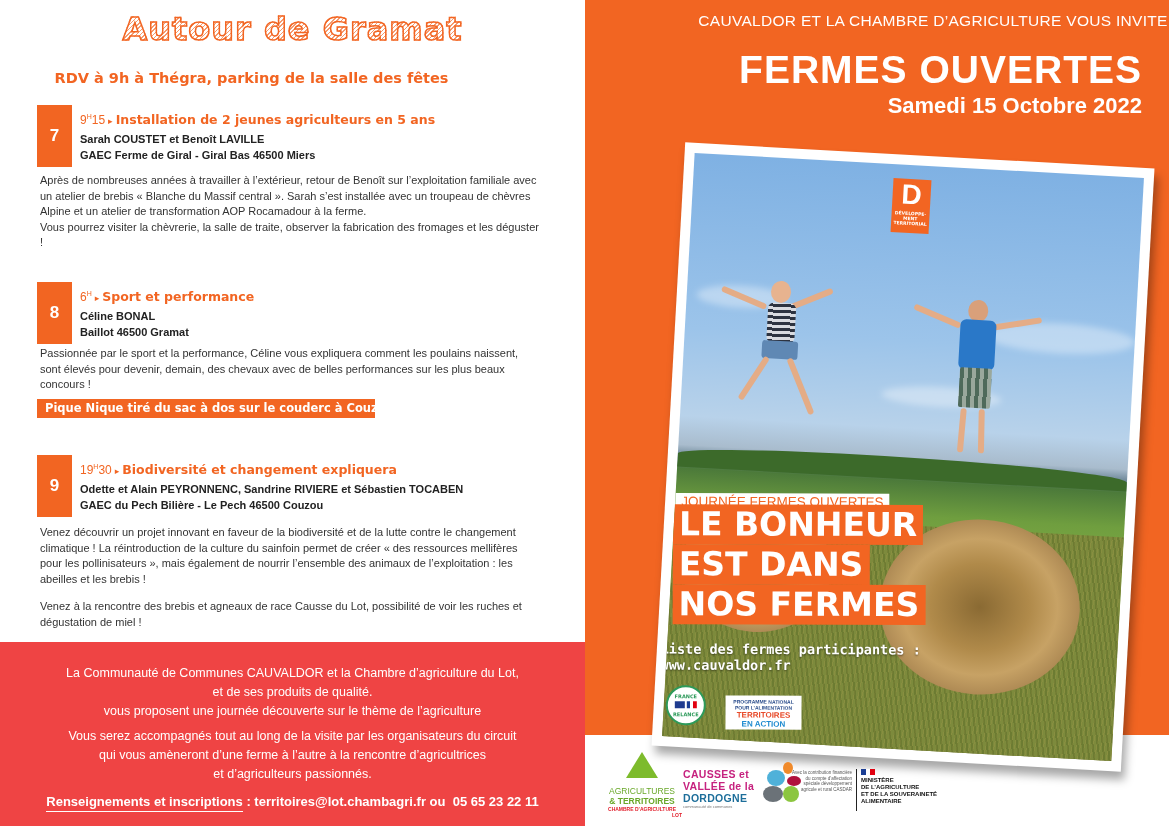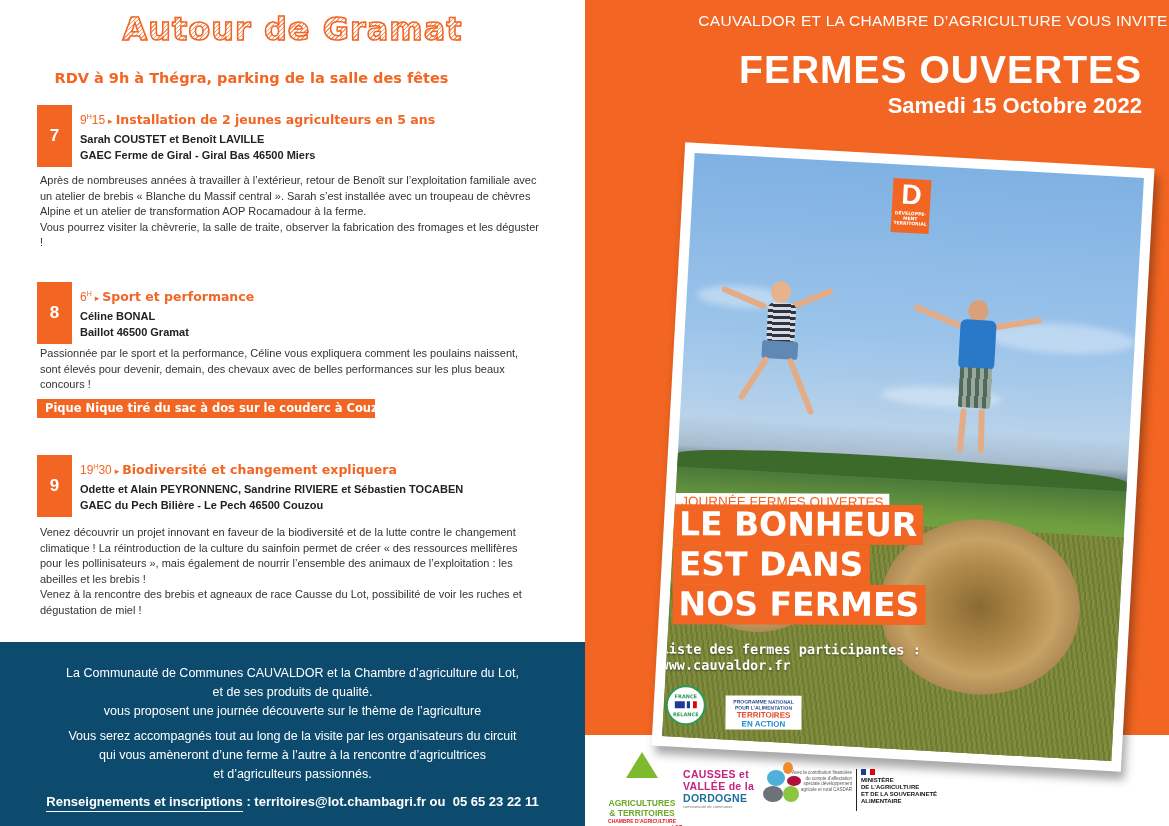--- a/index.html
+++ b/index.html
@@ -29,27 +29,27 @@
     color: #fff; font-family: "Liberation Sans", sans-serif; font-weight: bold; font-size: 17px;
     display: flex; align-items: center; justify-content: center;
   }
   .ev-head { position: absolute; left: 43px; top: 4px; white-space: nowrap; }
   .ev-time { color: #f26522; font-family: "Liberation Sans", sans-serif; font-size: 12px; }
   .ev-time sup { font-size: 7px; }
   .ev-arrow { color: #f26522; font-size: 9px; margin: 0 3px; }
   .ev-title { color: #f26522; font-weight: bold; font-size: 12.5px; font-family: "DejaVu Sans", sans-serif; }
   .ev-names { position: absolute; left: 43px; top: 26px; font-family: "Liberation Sans", sans-serif; font-weight: bold; font-size: 11px; line-height: 16px; color: #222; white-space: nowrap; }
   .ev-desc { position: absolute; left: 3px; font-family: "Liberation Sans", sans-serif; font-size: 11px; line-height: 15.5px; color: #333; width: 500px; }
-  .ev-desc p + p { margin-top: 0; }
+  .ev-desc p + p { margin-top: 12px; }
   .picnic {
     position: absolute; left: 37px; top: 399px; width: 338px; height: 19px; background: #f26522;
     color: #fff; font-weight: bold; font-size: 11.5px; line-height: 19px; padding-left: 8px; white-space: nowrap;
   }
   .left-footer {
-    position: absolute; left: 0; top: 642px; width: 585px; height: 184px; background: #0c4a6e;
+    position: absolute; left: 0; top: 642px; width: 585px; height: 184px; background: #ef4444;
     color: #fff; text-align: center; font-family: "Liberation Sans", sans-serif; font-size: 12.5px; line-height: 19px;
   }
   .lf-p1 { position: absolute; top: 22px; left: 0; width: 100%; }
   .lf-p2 { position: absolute; top: 85px; left: 0; width: 100%; }
   .lf-contact { position: absolute; top: 150px; left: 0; width: 100%; font-weight: bold; font-size: 13px; }
   .lf-contact .u { border-bottom: 1.5px solid #fff; padding-bottom: 2px; }
 
   
   .right { position: absolute; left: 585px; top: 0; width: 584px; height: 735px; background: #f26522; }
   .right-white { position: absolute; left: 585px; top: 735px; width: 584px; height: 91px; background: #fff; }
@@ -88,21 +88,21 @@
   .relance { position: absolute; left: 2px; top: 532px; width: 40px; height: 40px; border-radius: 50%; background: #fff; border: 2px solid #2d9a5a; font-size: 5px; color: #2d9a5a; font-weight: bold; text-align: center; line-height: 6px; padding-top: 6px; transform: rotate(-3deg); }
   .relance .flag { display: inline-block; width: 10px; height: 7px; margin: 2px 1px; }
   .pna { position: absolute; left: 62px; top: 538px; width: 76px; height: 34px; background: #fff; padding: 3px; transform: rotate(-3deg); font-family: "Liberation Sans", sans-serif; }
   .pna .a { font-size: 5px; color: #2b4d8c; font-weight: bold; line-height: 6px; text-align: center; }
   .pna .b { font-size: 8px; color: #e84b2a; font-weight: bold; text-align: center; line-height: 9px; }
   .pna .c { font-size: 8px; color: #1f8bd0; font-weight: bold; text-align: center; line-height: 9px; }
 
   
   .logo-ag { position: absolute; left: 602px; top: 752px; width: 80px; height: 70px; text-align: center; font-family: "Liberation Sans", sans-serif; }
   .logo-ag .mark { width: 0; height: 0; margin: 0 auto; border-left: 16px solid transparent; border-right: 16px solid transparent; border-bottom: 26px solid #7dbb2c; position: relative; }
-  .logo-ag .l1 { font-size: 8.5px; font-weight: bold; color: #6aa82a; line-height: 10px; margin-top: 20px; }
+  .logo-ag .l1 { font-size: 8.5px; font-weight: normal; color: #6aa82a; line-height: 10px; margin-top: 8px; }
   .logo-ag .l2 { font-size: 8.5px; font-weight: bold; color: #6aa82a; line-height: 10px; }
   .logo-ag .l3 { font-size: 5px; font-weight: bold; color: #e11d2a; line-height: 6px; }
   .logo-cvd { position: absolute; left: 683px; top: 768px; width: 115px; height: 50px; font-family: "Liberation Sans", sans-serif; }
   .logo-cvd .n { font-size: 10.5px; font-weight: bold; color: #c6227f; line-height: 12px; letter-spacing: 0.3px; }
   .logo-cvd .n.b2 { color: #1d6e9a; }
   .logo-cvd .sub { font-size: 4px; color: #777; }
   .petals { position: absolute; left: 80px; top: -6px; width: 40px; height: 46px; }
   .petal { position: absolute; border-radius: 50%; }
   .logo-min { position: absolute; left: 790px; top: 765px; width: 180px; height: 55px; font-family: "Liberation Sans", sans-serif; }
   .logo-min .avec { position: absolute; left: 0; top: 5px; width: 62px; text-align: right; font-size: 4.5px; color: #555; line-height: 5.5px; }

